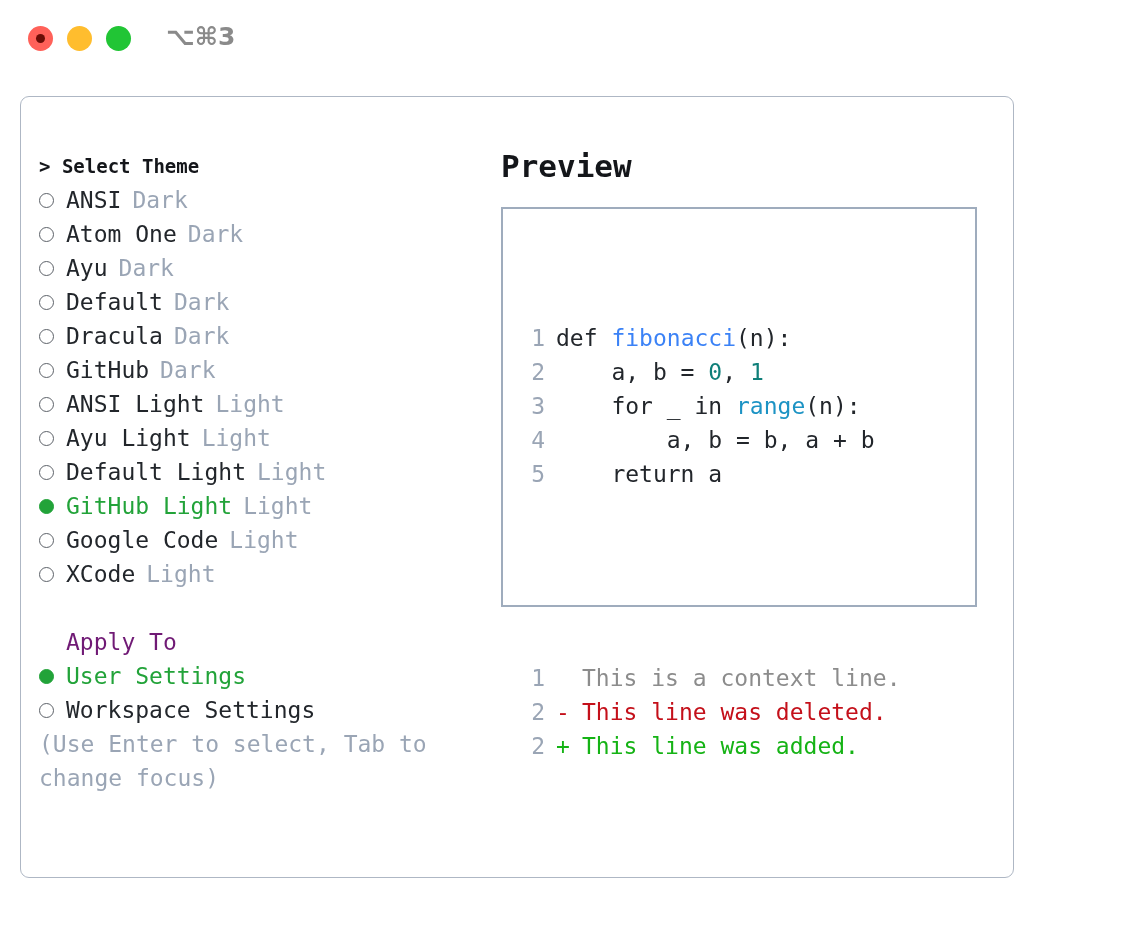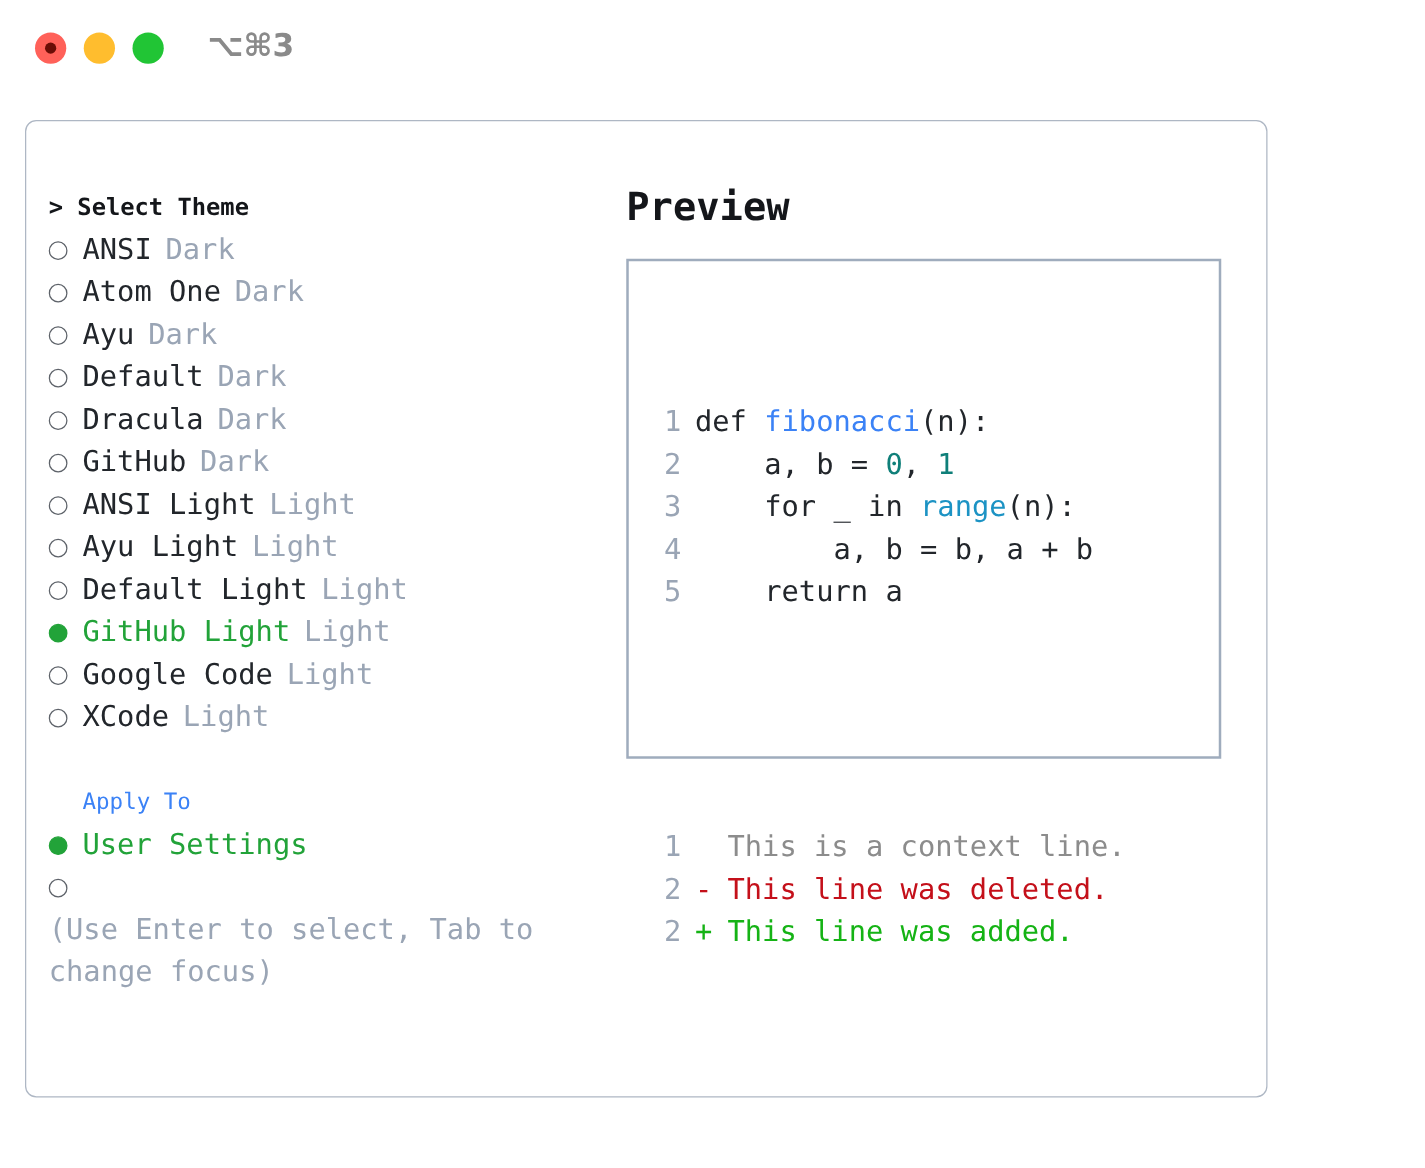--- a/index.html
+++ b/index.html
@@ -136,22 +136,22 @@
   }
   .row .name { color: #22262b; }
   .row.selected .name { color: #22a339; }
   .row .badge {
     color: #9aa5b5;
     margin-left: 11px;
   }
   .spacer-row { height: 34px; }
 
   .subhead {
-    font-size: 18px;
-    color: #3b82f6;
+    font-size: 23px;
+    color: #701a75;
     height: 34px;
     line-height: 34px;
     display: flex;
     align-items: center;
     white-space: pre;
   }
 
   .hint {
     font-size: 23px;
     line-height: 34px;
@@ -243,21 +243,21 @@
           </div>
 
         <div class="spacer-row"></div>
 
         <div class="subhead">
           <span class="bullet blank"></span>
           <span>Apply To</span>
         </div>
         <div id="apply-list">
             <div class="row selected"><span class="bullet on"></span><span class="name">User Settings</span></div>
-            <div class="row"><span class="bullet off"></span></div>
+            <div class="row"><span class="bullet off"></span><span class="name">Workspace Settings</span></div>
           </div>
 
         <div class="hint">(Use Enter to select, Tab to change focus)</div>
       </div>
 
       <div class="right-col">
         <div class="preview-title">Preview</div>
         <div class="preview-box">
           <div class="code">
             <div id="code-lines"><div><span class="ln">1</span><span class="tok-plain">def </span><span class="tok-fn">fibonacci</span><span class="tok-plain">(n):</span></div><div><span class="ln">2</span><span class="tok-plain">    a, b = </span><span class="tok-num">0</span><span class="tok-plain">, </span><span class="tok-num">1</span></div><div><span class="ln">3</span><span class="tok-plain">    for _ in </span><span class="tok-call">range</span><span class="tok-plain">(n):</span></div><div><span class="ln">4</span><span class="tok-plain">        a, b = b, a + b</span></div><div><span class="ln">5</span><span class="tok-plain">    return a</span></div></div>

